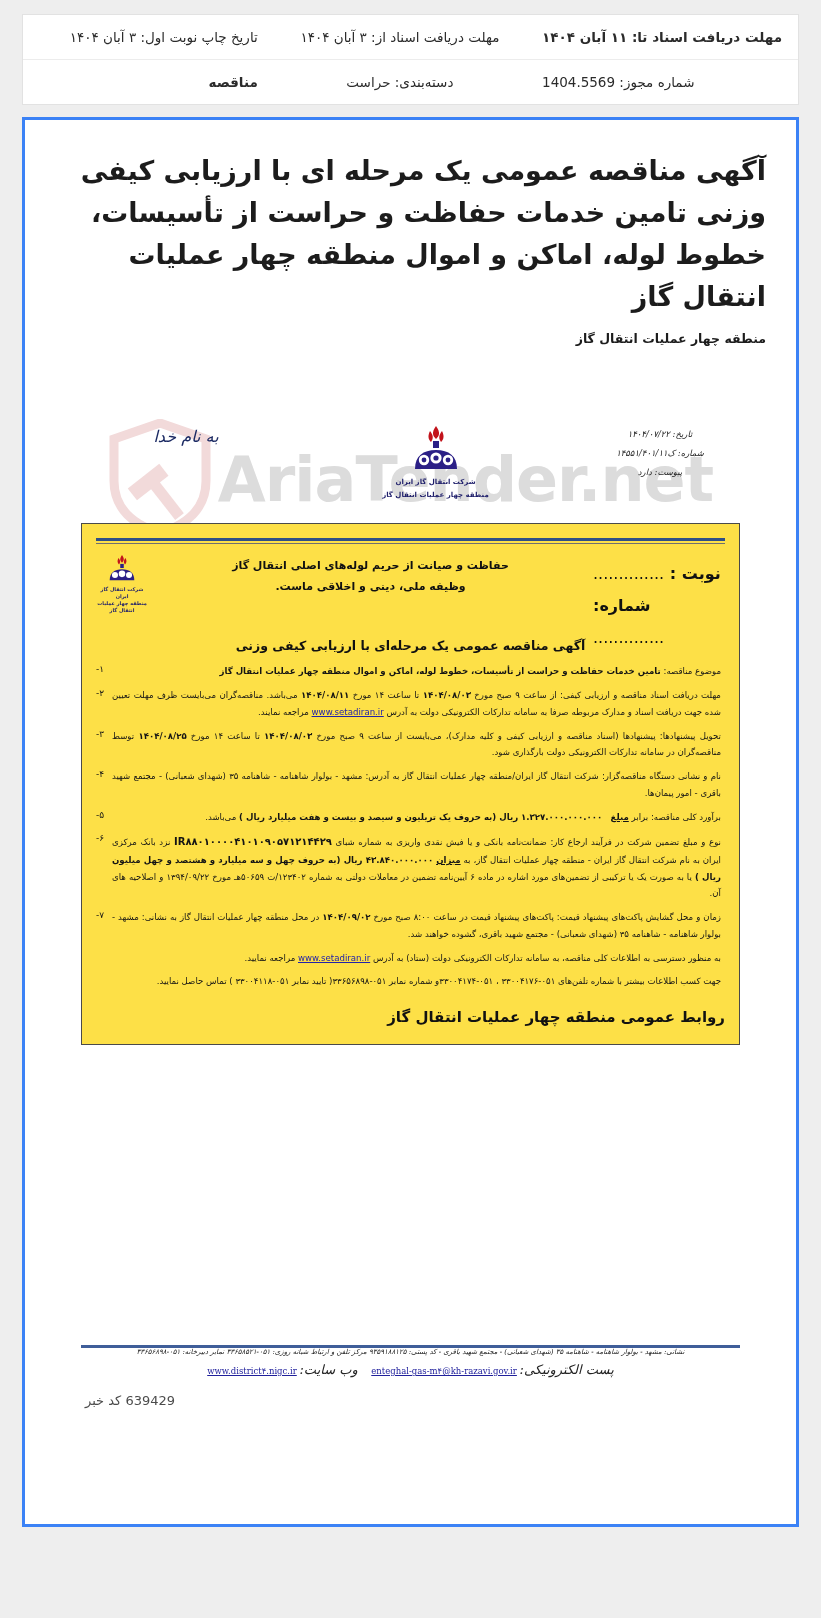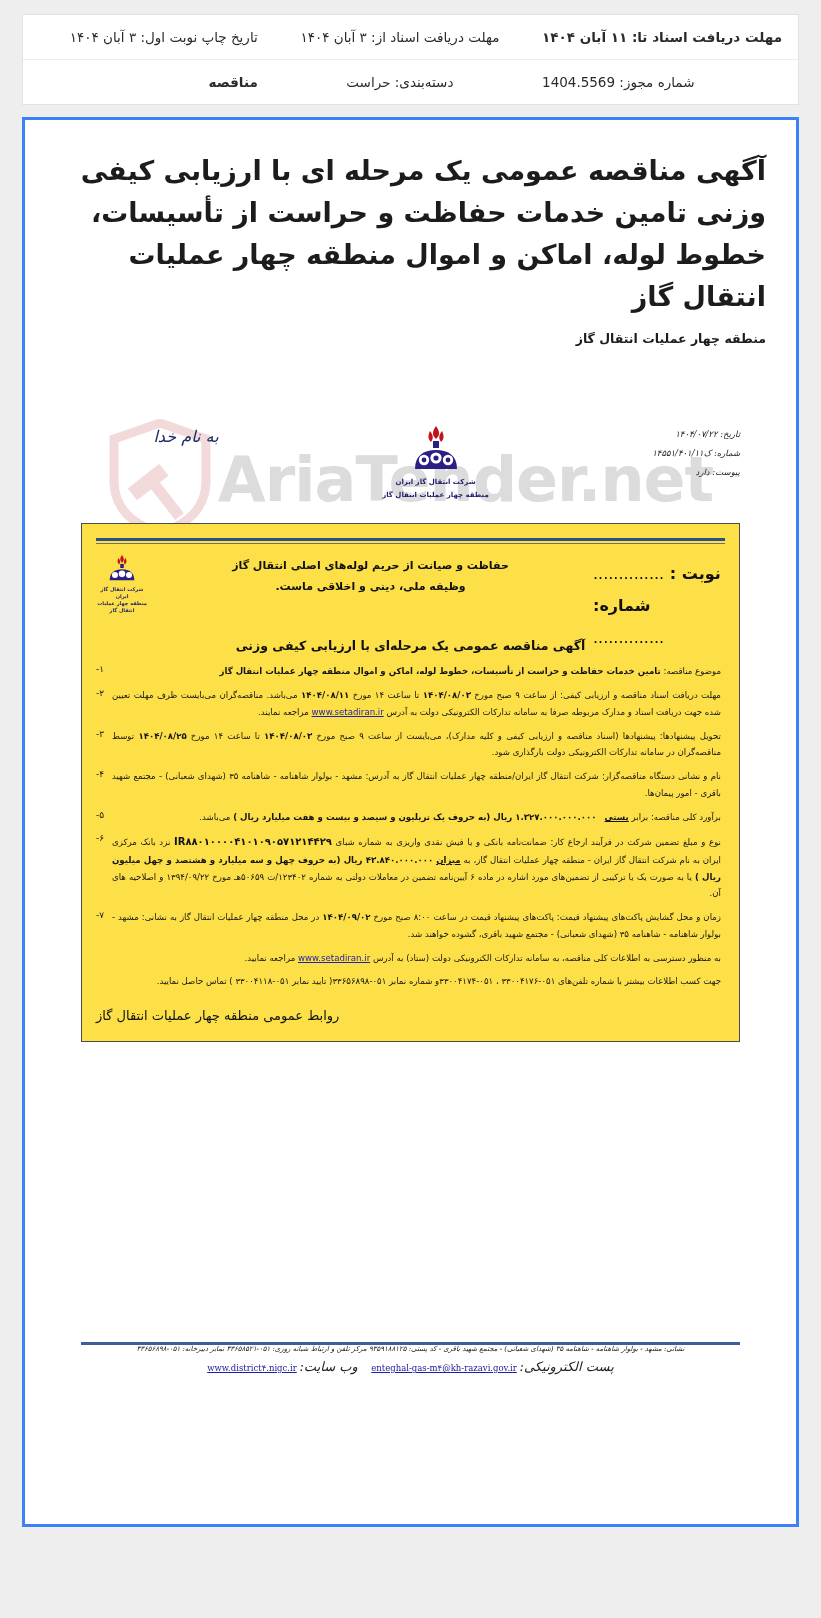--- a/index.html
+++ b/index.html
@@ -119,21 +119,21 @@
     padding: 7px 12px;
     font-size: 15px;
     color: #1b2a63;
     font-family: "DejaVu Serif", serif;
     font-style: italic;
     white-space: nowrap;
     letter-spacing: 1px;
   }
   .doc-logo { text-align: center; width: 150px; padding-top: 4px; }
   .logo-cap { font-size: 7px; color: #1f1f6b; line-height: 1.5; margin-top: 2px; font-weight: bold;}
-  .doc-refs { width: 160px; padding-top: 8px; text-align: right; }
+  .doc-refs { width: 160px; padding-top: 8px; text-align: center; }
   .doc-refs div {
     font-size: 8.5px;
     color: #1f1f1f;
     font-family: "DejaVu Serif", serif;
     font-style: italic;
     margin-bottom: 9px;
     direction: rtl;
   }
 
   .doc-sheet {
@@ -208,23 +208,23 @@
     color: #141414;
     text-align: justify;
     padding-right: 4px;
   }
   .cl-text b { font-weight: bold; }
   .cl-text .u { text-decoration: underline; }
   .link { color: #2222aa; text-decoration: underline; direction: ltr; unicode-bidi: embed; display: inline-block;}
   .iban { font-weight: bold; font-size: 10px; direction: ltr; unicode-bidi: embed; display:inline-block;}
 
   .sheet-sign {
-    text-align: left;
-    font-size: 13px;
-    font-weight: normal;
+    text-align: right;
+    font-size: 15px;
+    font-weight: bold;
     color: #111;
     margin-top: 18px;
   }
 
   
   .doc-foot { margin: 0 26px; padding-top: 300px; }
   .foot-rule { height: 3px; background: #3f5e99; }
   .foot-line-1 {
     font-size: 7px;
     color: #232323;
@@ -383,21 +383,21 @@
             <li>
               <span class="cl-num">۳-</span>
               <span class="cl-text">تحویل پیشنهادها: پیشنهادها (اسناد مناقصه و ارزیابی کیفی و کلیه مدارک)، می‌بایست از ساعت ۹ صبح مورخ <b>۱۴۰۴/۰۸/۰۳</b> تا ساعت ۱۴ مورخ <b>۱۴۰۴/۰۸/۲۵</b> توسط مناقصه‌گران در سامانه تدارکات الکترونیکی دولت بارگذاری شود.</span>
             </li>
             <li>
               <span class="cl-num">۴-</span>
               <span class="cl-text">نام و نشانی دستگاه مناقصه‌گزار: شرکت انتقال گاز ایران/منطقه چهار عملیات انتقال گاز به آدرس: مشهد - بولوار شاهنامه - شاهنامه ۳۵ (شهدای شعبانی) - مجتمع شهید باقری - امور پیمان‌ها.</span>
             </li>
             <li>
               <span class="cl-num">۵-</span>
-              <span class="cl-text">برآورد کلی مناقصه: برابر <b class="u">پستی</b> &nbsp; <b>۱.۳۲۷.۰۰۰.۰۰۰.۰۰۰ ریال (به حروف یک تریلیون و سیصد و بیست و هفت میلیارد ریال )</b> می‌باشد.</span>
+              <span class="cl-text">برآورد کلی مناقصه: برابر <b class="u">مبلغ</b> &nbsp; <b>۱.۳۲۷.۰۰۰.۰۰۰.۰۰۰ ریال (به حروف یک تریلیون و سیصد و بیست و هفت میلیارد ریال )</b> می‌باشد.</span>
             </li>
             <li>
               <span class="cl-num">۶-</span>
               <span class="cl-text">نوع و مبلغ تضمین شرکت در فرآیند ارجاع کار: ضمانت‌نامه بانکی و یا فیش نقدی واریزی به شماره شبای <span class="iban">IR۸۸۰۱۰۰۰۰۴۱۰۱۰۹۰۵۷۱۲۱۴۴۲۹</span> نزد بانک مرکزی ایران به نام شرکت انتقال گاز ایران - منطقه چهار عملیات انتقال گاز، به <b class="u">میزان</b> <b>۴۳.۸۴۰.۰۰۰.۰۰۰ ریال (به حروف چهل و سه میلیارد و هشتصد و چهل میلیون ریال )</b> یا به صورت یک یا ترکیبی از تضمین‌های مورد اشاره در ماده ۶ آیین‌نامه تضمین در معاملات دولتی به شماره ۱۲۳۴۰۲/ت ۵۰۶۵۹هـ مورخ ۱۳۹۴/۰۹/۲۲ و اصلاحیه های آن.</span>
             </li>
             <li>
               <span class="cl-num">۷-</span>
               <span class="cl-text">زمان و محل گشایش پاکت‌های پیشنهاد قیمت: پاکت‌های پیشنهاد قیمت در ساعت ۸:۰۰ صبح مورخ <b>۱۴۰۴/۰۹/۰۲</b> در محل منطقه چهار عملیات انتقال گاز به نشانی: مشهد - بولوار شاهنامه - شاهنامه ۳۵ (شهدای شعبانی) - مجتمع شهید باقری، گشوده خواهند شد.</span>
             </li>
             <li>
@@ -420,15 +420,19 @@
           <span class="lab">پست الکترونیکی:</span>
           <span class="web">enteghal-gas-m۴@kh-razavi.gov.ir</span>
           &nbsp;&nbsp;&nbsp;
           <span class="lab">وب سایت:</span>
           <span class="web">www.district۴.nigc.ir</span>
         </div>
       </div>
 
     </div>
 
+    <div class="code-bar">
+      <span class="code-val">639429</span>
+      <span>کد خبر</span>
+    </div>
 
   </div>
 </div>
 
 </body></html>

